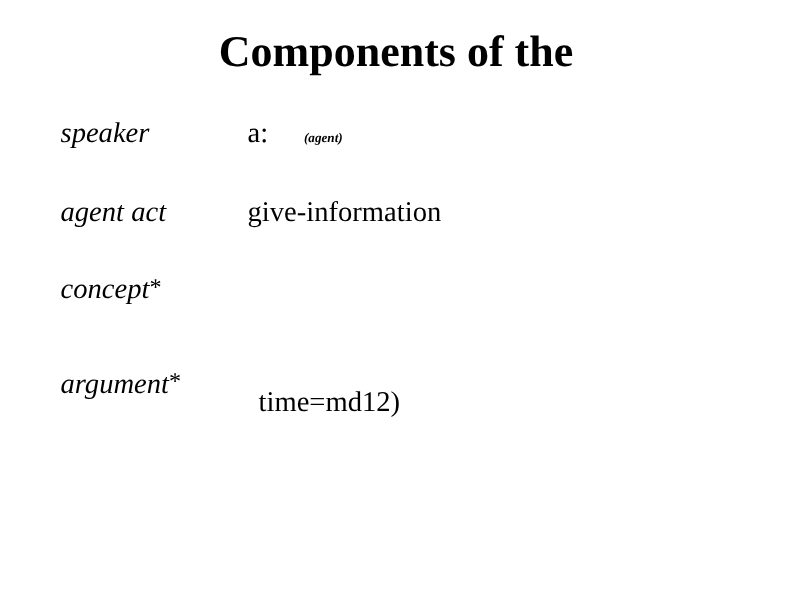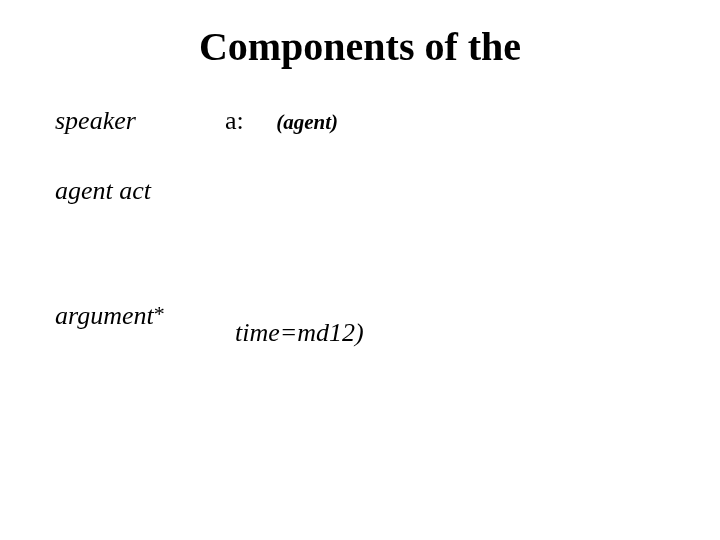--- a/index.html
+++ b/index.html
@@ -31,50 +31,53 @@
     .star {
       font-style: normal;
       font-size: 22px;
       vertical-align: top;
     }
     .value {
       flex: 1;
       line-height: 1.3;
     }
     .agent {
-      font-size: 21px;
+      font-size: 12px;
       font-weight: bold;
       font-style: italic;
     }
     .indent {
       margin-left: 10px;
-      font-style: italic;
     }
   </style>
 </head>
 <body>
 
 <div class="title">
   <span>Components of the</span><br>
 </div>
 
 <div class="row">
   <div class="label">speaker</div>
   <div class="value">
     <span>a:</span>
     &nbsp;&nbsp;&nbsp;
     <span class="agent">(agent)</span>
   </div>
 </div>
 
 <div class="row">
   <div class="label">agent act</div>
+  <div class="value">give-information</div>
 </div>
 
 <div class="row">
+  <div class="label">
+    <span>concept</span><span class="star">*</span>
+  </div>
 </div>
 
 <div class="row">
   <div class="label">
     <span>argument</span><span class="star">*</span>
   </div>
   <div class="value">
     <br>
     <span class="indent"> time=md12)</span>
   </div>

